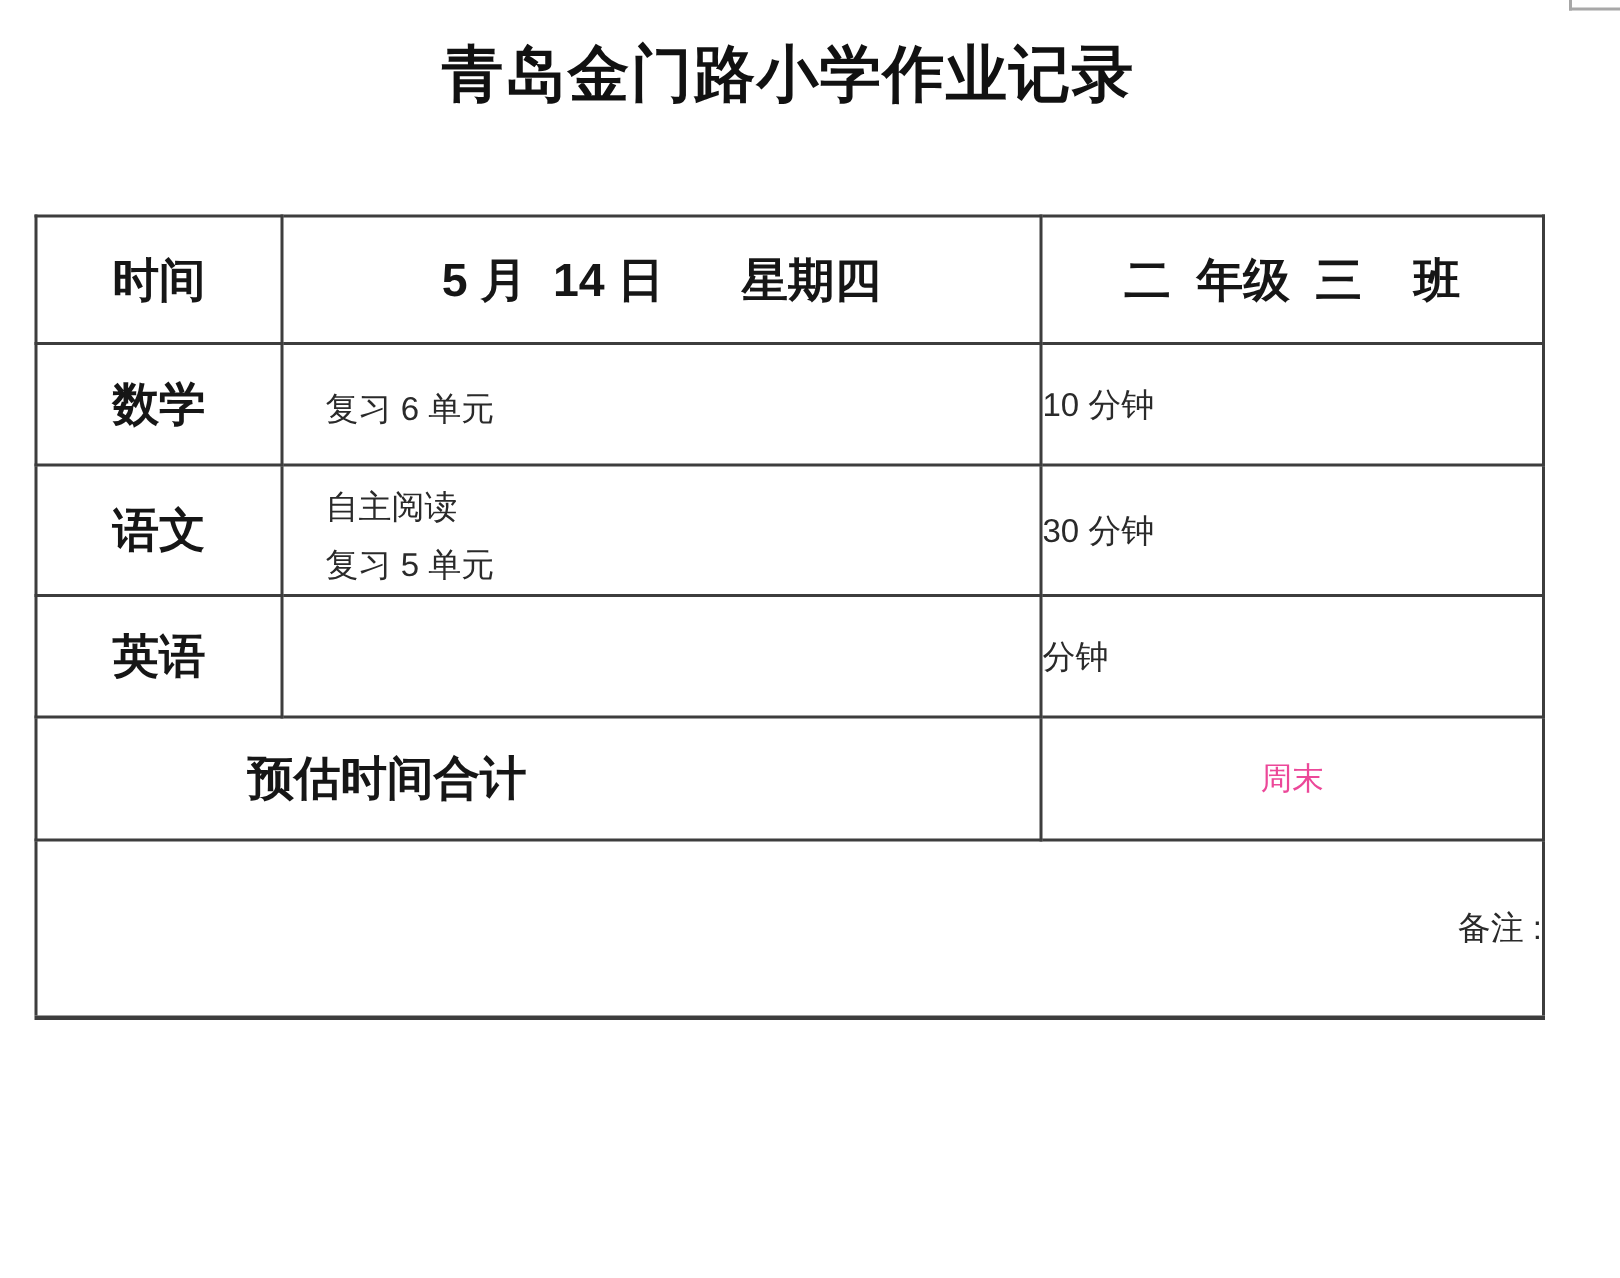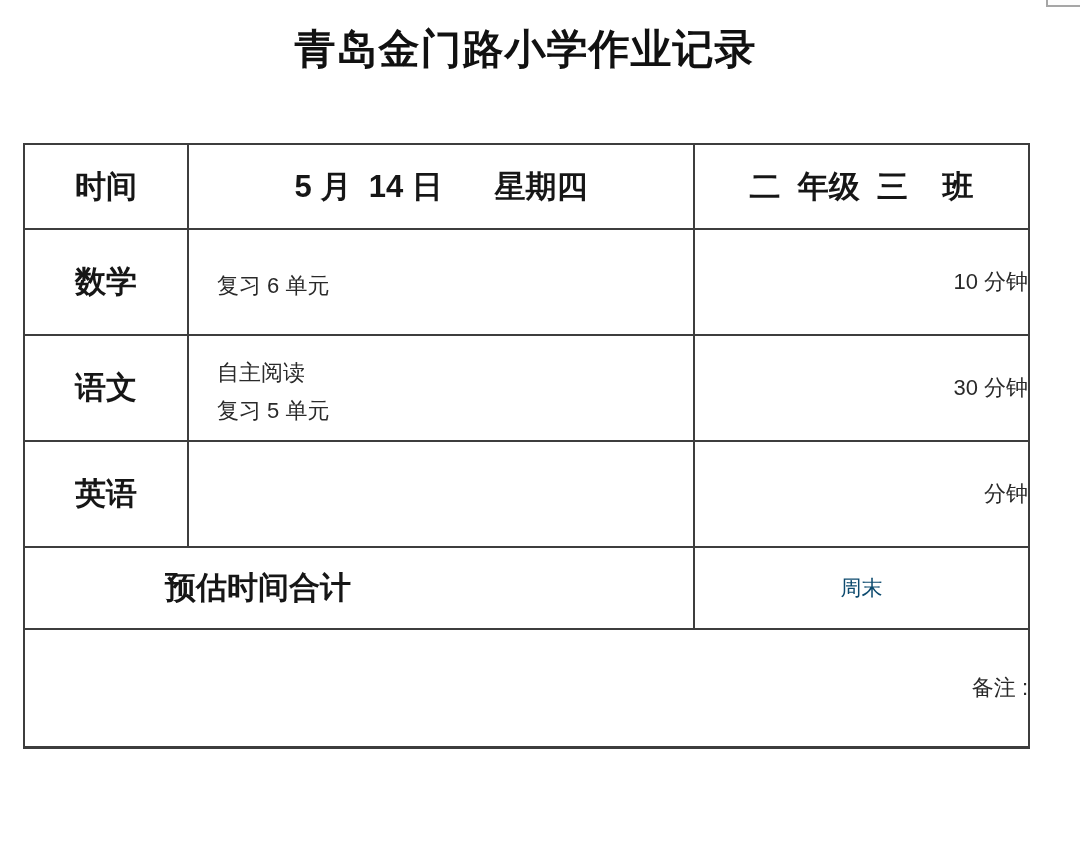--- a/index.html
+++ b/index.html
@@ -56,21 +56,21 @@
     white-space: pre-wrap;
     overflow: hidden;
   }
 
   col.c1 { width: 164px; }
   col.c2 { width: 506px; }
   col.c3 { width: 335px; }
 
   tr.r-head1  { height: 85px; }
   tr.r-head2  { height: 79px; }
-  tr.r-subj   { height: 106px; }
+  tr.r-subj   { height: 81px; }
   tr.r-total  { height: 82px; }
   tr.r-remark { height: 118px; }
 
   td.bold-cell {
     font-size: 31px;
     font-weight: bold;
     text-align: center;
     color: #161616;
   }
   td.content-cell {
@@ -78,34 +78,34 @@
     font-weight: normal;
     text-align: left;
     vertical-align: top;
     padding: 8px 10px 0 28px;
     line-height: 1.75;
     color: #2a2a2a;
   }
   td.time-cell {
     font-size: 22px;
     font-weight: normal;
-    text-align: right;
+    text-align: left;
     color: #2a2a2a;
   }
   td.total-label-cell {
     font-size: 31px;
     font-weight: bold;
     text-align: left;
     padding-left: 140px;
     color: #161616;
   }
   td.total-value-cell {
     font-size: 21px;
     text-align: center;
-    color: #0c4a6e;
+    color: #ec4899;
   }
   td.remark-cell {
     font-size: 22px;
     text-align: right;
     padding-left: 15px;
     color: #2a2a2a;
   }
 </style>
 </head>
 <body>

